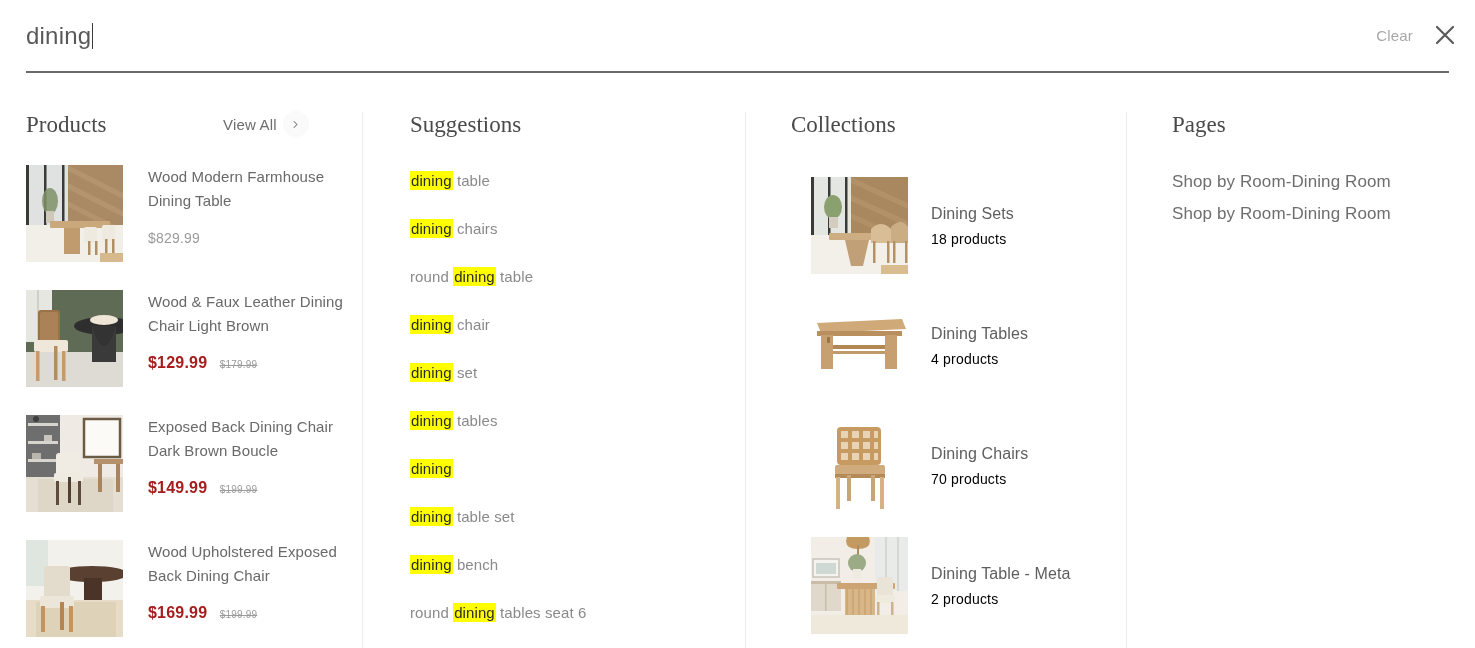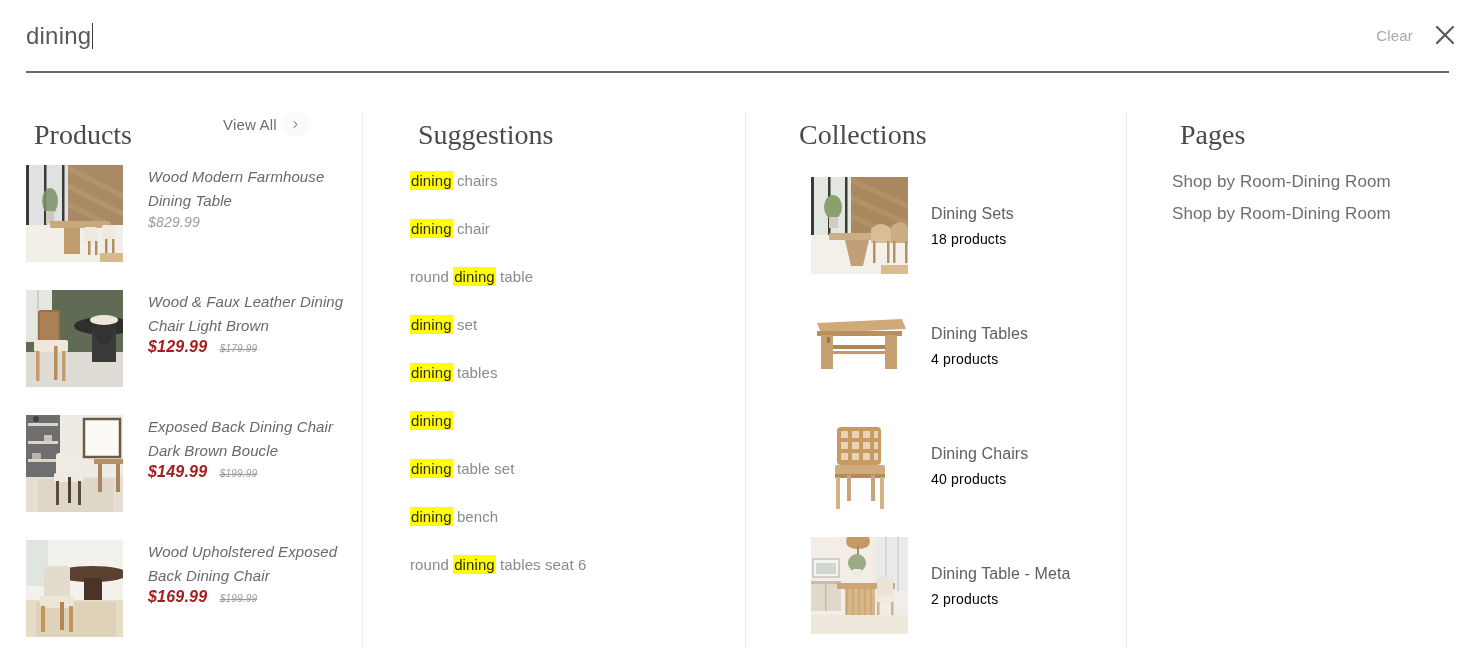--- a/index.html
+++ b/index.html
@@ -75,23 +75,23 @@
   .vdiv.d3 { left: 1126px; }
 
   .col { position: absolute; top: 0; }
   .col-products    { left: 26px;   width: 330px; }
   .col-suggestions { left: 410px;  width: 330px; }
   .col-collections { left: 791px;  width: 330px; }
   .col-pages       { left: 1172px; width: 290px; }
 
   .col-head {
     font-family: "Liberation Serif", serif;
-    font-size: 28px;
+    font-size: 23px;
     color: #4a4a4a;
-    margin: 8px;
+    margin: 0;
     position: absolute;
     top: 38px;
     left: 0;
     line-height: 1;
     font-weight: 400;
   }
   .viewall-wrap {
     position: absolute;
     top: 36px; left: 197px;
     display: flex; align-items: center; gap: 6px;
@@ -115,28 +115,28 @@
     align-items: flex-start;
     cursor: pointer;
   }
   .thumb {
     width: 97px; height: 97px;
     flex: 0 0 97px;
     overflow: hidden;
     background: #efece7;
   }
   .thumb svg { display: block; width: 97px; height: 97px; }
-  .prod-info { margin-left: 25px; padding-top: 0px; width: 200px; font-style: italic; }
+  .prod-info { margin-left: 25px; padding-top: 0px; width: 200px; }
   .prod-title {
     font-size: 15px;
     color: #696969;
     line-height: 24px;
     letter-spacing: .1px;
   }
-  .prod-prices { margin-top: 0; white-space: nowrap; }
+  .prod-prices { margin-top: 16px; white-space: nowrap; }
   .price-plain { font-size: 14px; color: #9b9b9b; letter-spacing: .2px; }
   .price-sale  { font-size: 16px; color: #a71d1d; font-weight: bold; letter-spacing: .2px; }
   .price-old   { font-size: 10px; color: #9b9b9b; text-decoration: line-through; margin-left: 8px; letter-spacing: .2px; }
 
   
   .sugg-list { position: absolute; top: 96px; left: 0; width: 330px; }
   .sugg-item {
     height: 48px;
     font-size: 15px;
     color: #8a8a8a;
@@ -339,23 +339,24 @@
           </div>
         </div>
       </div>
 
     </div>
   </div>
 
   <div class="col col-suggestions">
     <h2 class="col-head">Suggestions</h2>
     <div class="sugg-list">
+      <div class="sugg-item"><mark>dining</mark><span> table</span></div>
       <div class="sugg-item"><mark>dining</mark><span> chairs</span></div>
+      <div class="sugg-item"><span>round </span><mark>dining</mark><span> table</span></div>
       <div class="sugg-item"><mark>dining</mark><span> chair</span></div>
-      <div class="sugg-item"><span>round </span><mark>dining</mark><span> table</span></div>
       <div class="sugg-item"><mark>dining</mark><span> set</span></div>
       <div class="sugg-item"><mark>dining</mark><span> tables</span></div>
       <div class="sugg-item"><mark>dining</mark></div>
       <div class="sugg-item"><mark>dining</mark><span> table set</span></div>
       <div class="sugg-item"><mark>dining</mark><span> bench</span></div>
       <div class="sugg-item"><span>round </span><mark>dining</mark><span> tables seat 6</span></div>
     </div>
   </div>
 
   <div class="col col-collections">
@@ -436,21 +437,21 @@
             <rect x="24" y="48" width="50" height="10" rx="2" fill="#d0ab7e"></rect>
             <rect x="24" y="57" width="50" height="4" fill="#b38a58"></rect>
             <rect x="25" y="60" width="4" height="32" fill="#d5b183"></rect>
             <rect x="69" y="60" width="4" height="32" fill="#d5b183"></rect>
             <rect x="36" y="58" width="4" height="26" fill="#c9a476"></rect>
             <rect x="60" y="58" width="4" height="26" fill="#c9a476"></rect>
           </svg>
         </div>
         <div class="coll-info">
           <div class="coll-title">Dining Chairs</div>
-          <div class="coll-count">40 products</div>
+          <div class="coll-count">70 products</div>
         </div>
       </div>
 
       <div class="coll-row">
         <div class="coll-thumb">
           <svg viewBox="0 0 97 97" aria-hidden="true">
             <rect width="97" height="97" fill="#f2eee7"></rect>
             <rect x="64" y="0" width="33" height="54" fill="#e9eaea"></rect>
             <rect x="74" y="0" width="2" height="54" fill="#d6d6d2"></rect>
             <rect x="86" y="0" width="2" height="54" fill="#d6d6d2"></rect>

